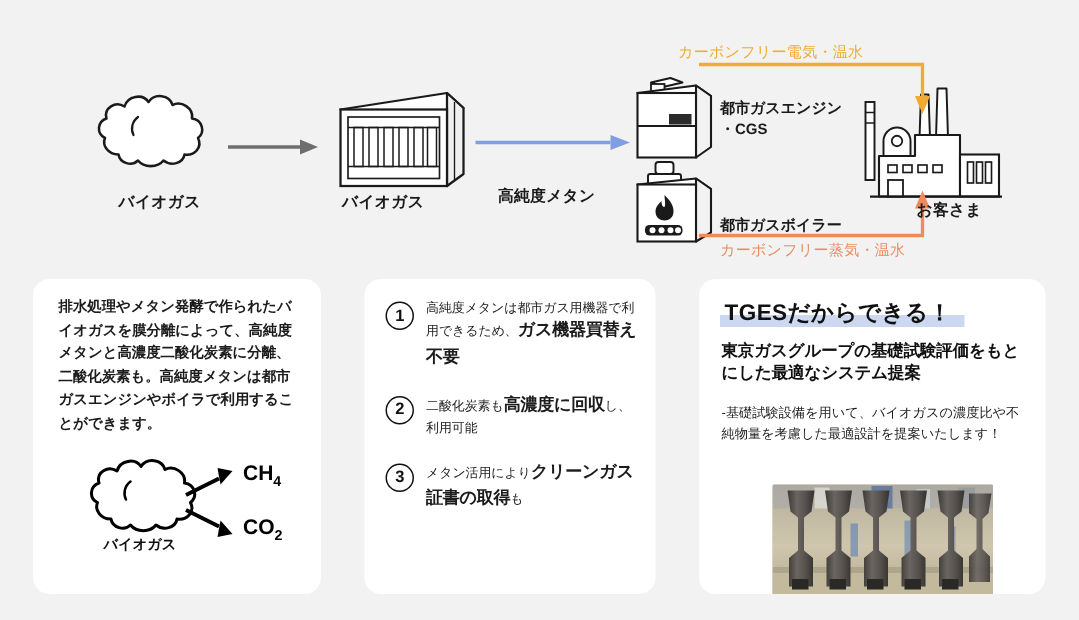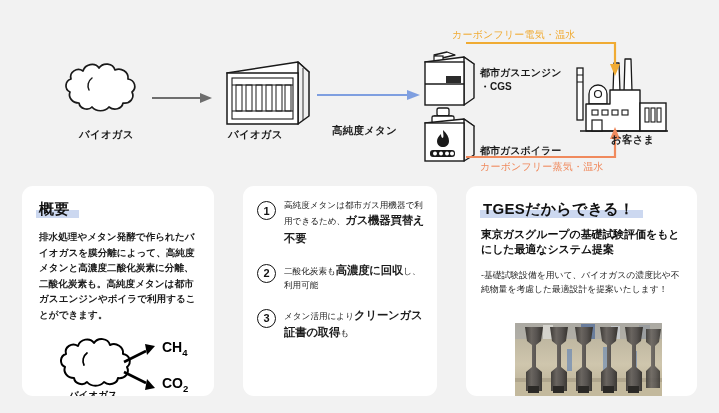--- a/index.html
+++ b/index.html
@@ -296,23 +296,20 @@
     <div class="side-label" style="left:480px; top:132px;margin-top:12px;">都市ガスボイラー</div>
 
     <div class="node-label" style="left:611px; top:133px;">お客さま</div>
 
     <div class="route-label" style="left:452px; top:28px; color:#f0ab33;">カーボンフリー電気・温水</div>
 
     <div class="route-label" style="left:480px; top:160px; color:#f08a5d;">カーボンフリー蒸気・温水</div>
   </div>
 
   <div class="card" id="card-overview">
-    <div class="heading-wrap">
-      <span class="card-heading">概要</span>
-    </div>
 
     <div class="body-text" id="overview-text">排水処理やメタン発酵で作られたバイオガスを膜分離によって、高純度メタンと高濃度二酸化炭素に分離、二酸化炭素も。高純度メタンは都市ガスエンジンやボイラで利用することができます。</div>
 
     <div id="overview-figure">
       <svg width="192" height="74" viewBox="0 0 192 74" style="position:absolute;left:0;top:0;">
 
         <g>
           <path d="M52,48
                    c-7,0 -11,-6 -9,-11
                    c-6,-3 -5,-11 1,-13

